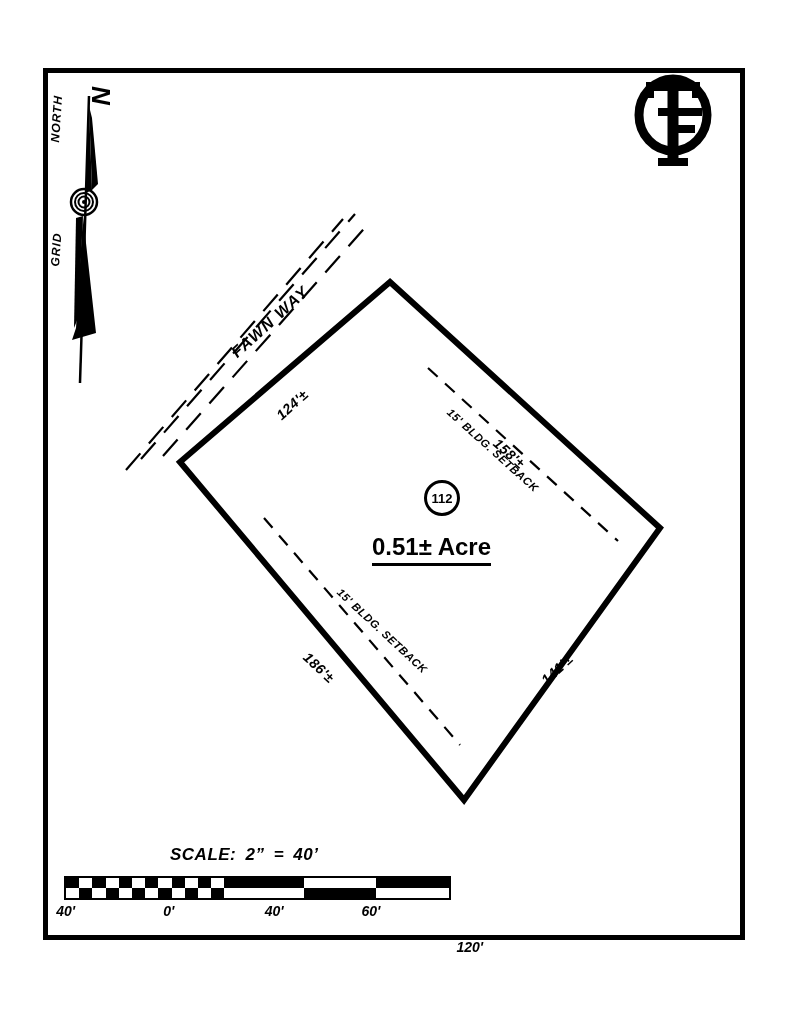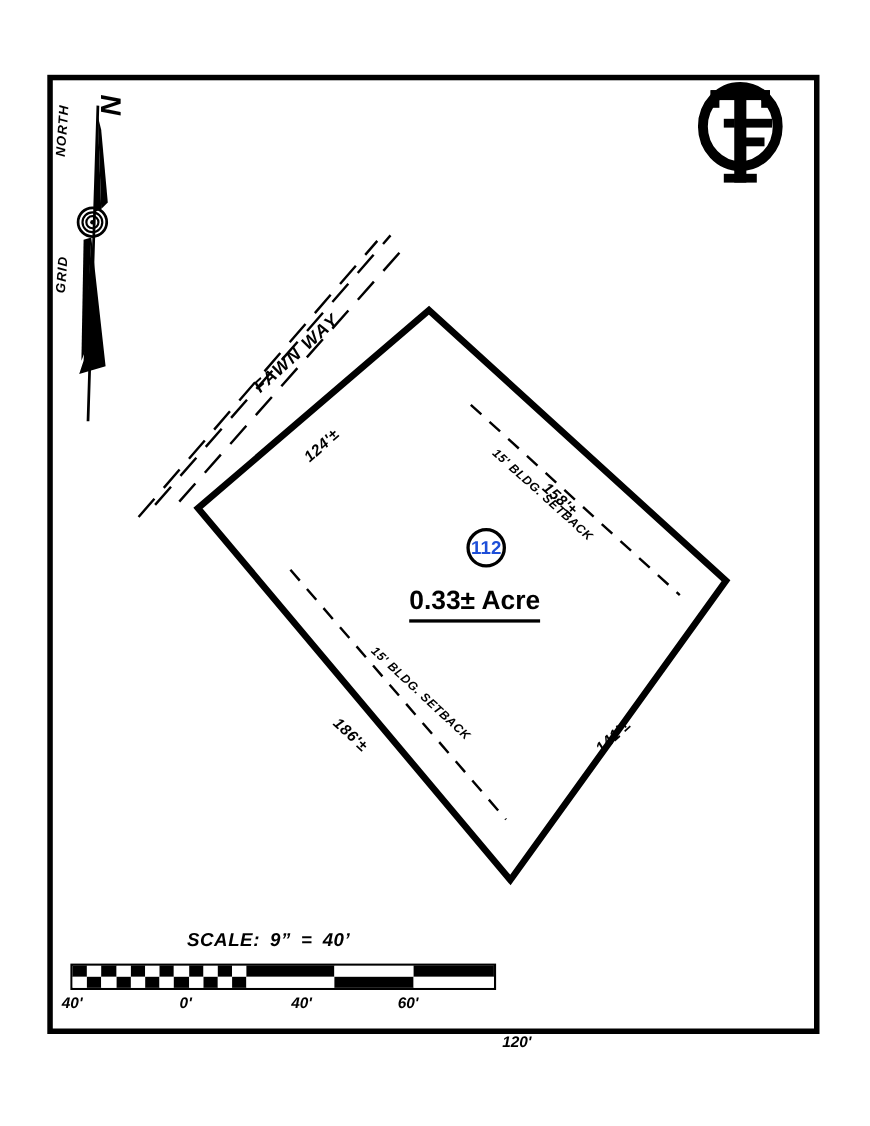--- a/index.html
+++ b/index.html
@@ -159,23 +159,23 @@
     border-radius: 50%;
     box-sizing: border-box;
     display: flex;
     align-items: center;
     justify-content: center;
     background: #fff;
   }
   #lot-number-text {
     font-family: "Liberation Sans", sans-serif;
     font-weight: bold;
-    font-size: 17px;
+    font-size: 13px;
     line-height: 1;
-    color: #1d4ed8;
+    color: #000000;
   }
   
   #lot-acreage {
     position: absolute;
     left: 372px;
     top: 533px;
     font-family: "Liberation Sans", sans-serif;
     font-weight: bold;
     font-size: 24px;
     color: #000;
@@ -323,24 +323,24 @@
   <span class="map-text" id="label-dim-se">141'±</span>
 
   <span class="map-text" id="label-setback-ne">15' BLDG. SETBACK</span>
 
   <span class="map-text" id="label-setback-sw">15' BLDG. SETBACK</span>
 
   <div id="lot-number-badge">
     <span id="lot-number-text">112</span>
   </div>
 
-  <div id="lot-acreage">0.33± Acre</div>
+  <div id="lot-acreage">0.51± Acre</div>
 
   <div id="scale-block">
-    <div id="scale-caption">SCALE:  9”  =  40’</div>
+    <div id="scale-caption">SCALE:  2”  =  40’</div>
 
     <div id="scale-bar">
       <div class="scale-row top" id="scale-row-top">
           <div class="scale-cell fill" style="width: 4%;"></div>
           <div class="scale-cell empty" style="width: 4%;"></div>
           <div class="scale-cell fill" style="width: 4%;"></div>
           <div class="scale-cell empty" style="width: 4%;"></div>
           <div class="scale-cell fill" style="width: 4%;"></div>
           <div class="scale-cell empty" style="width: 4%;"></div>
           <div class="scale-cell fill" style="width: 4%;"></div>

